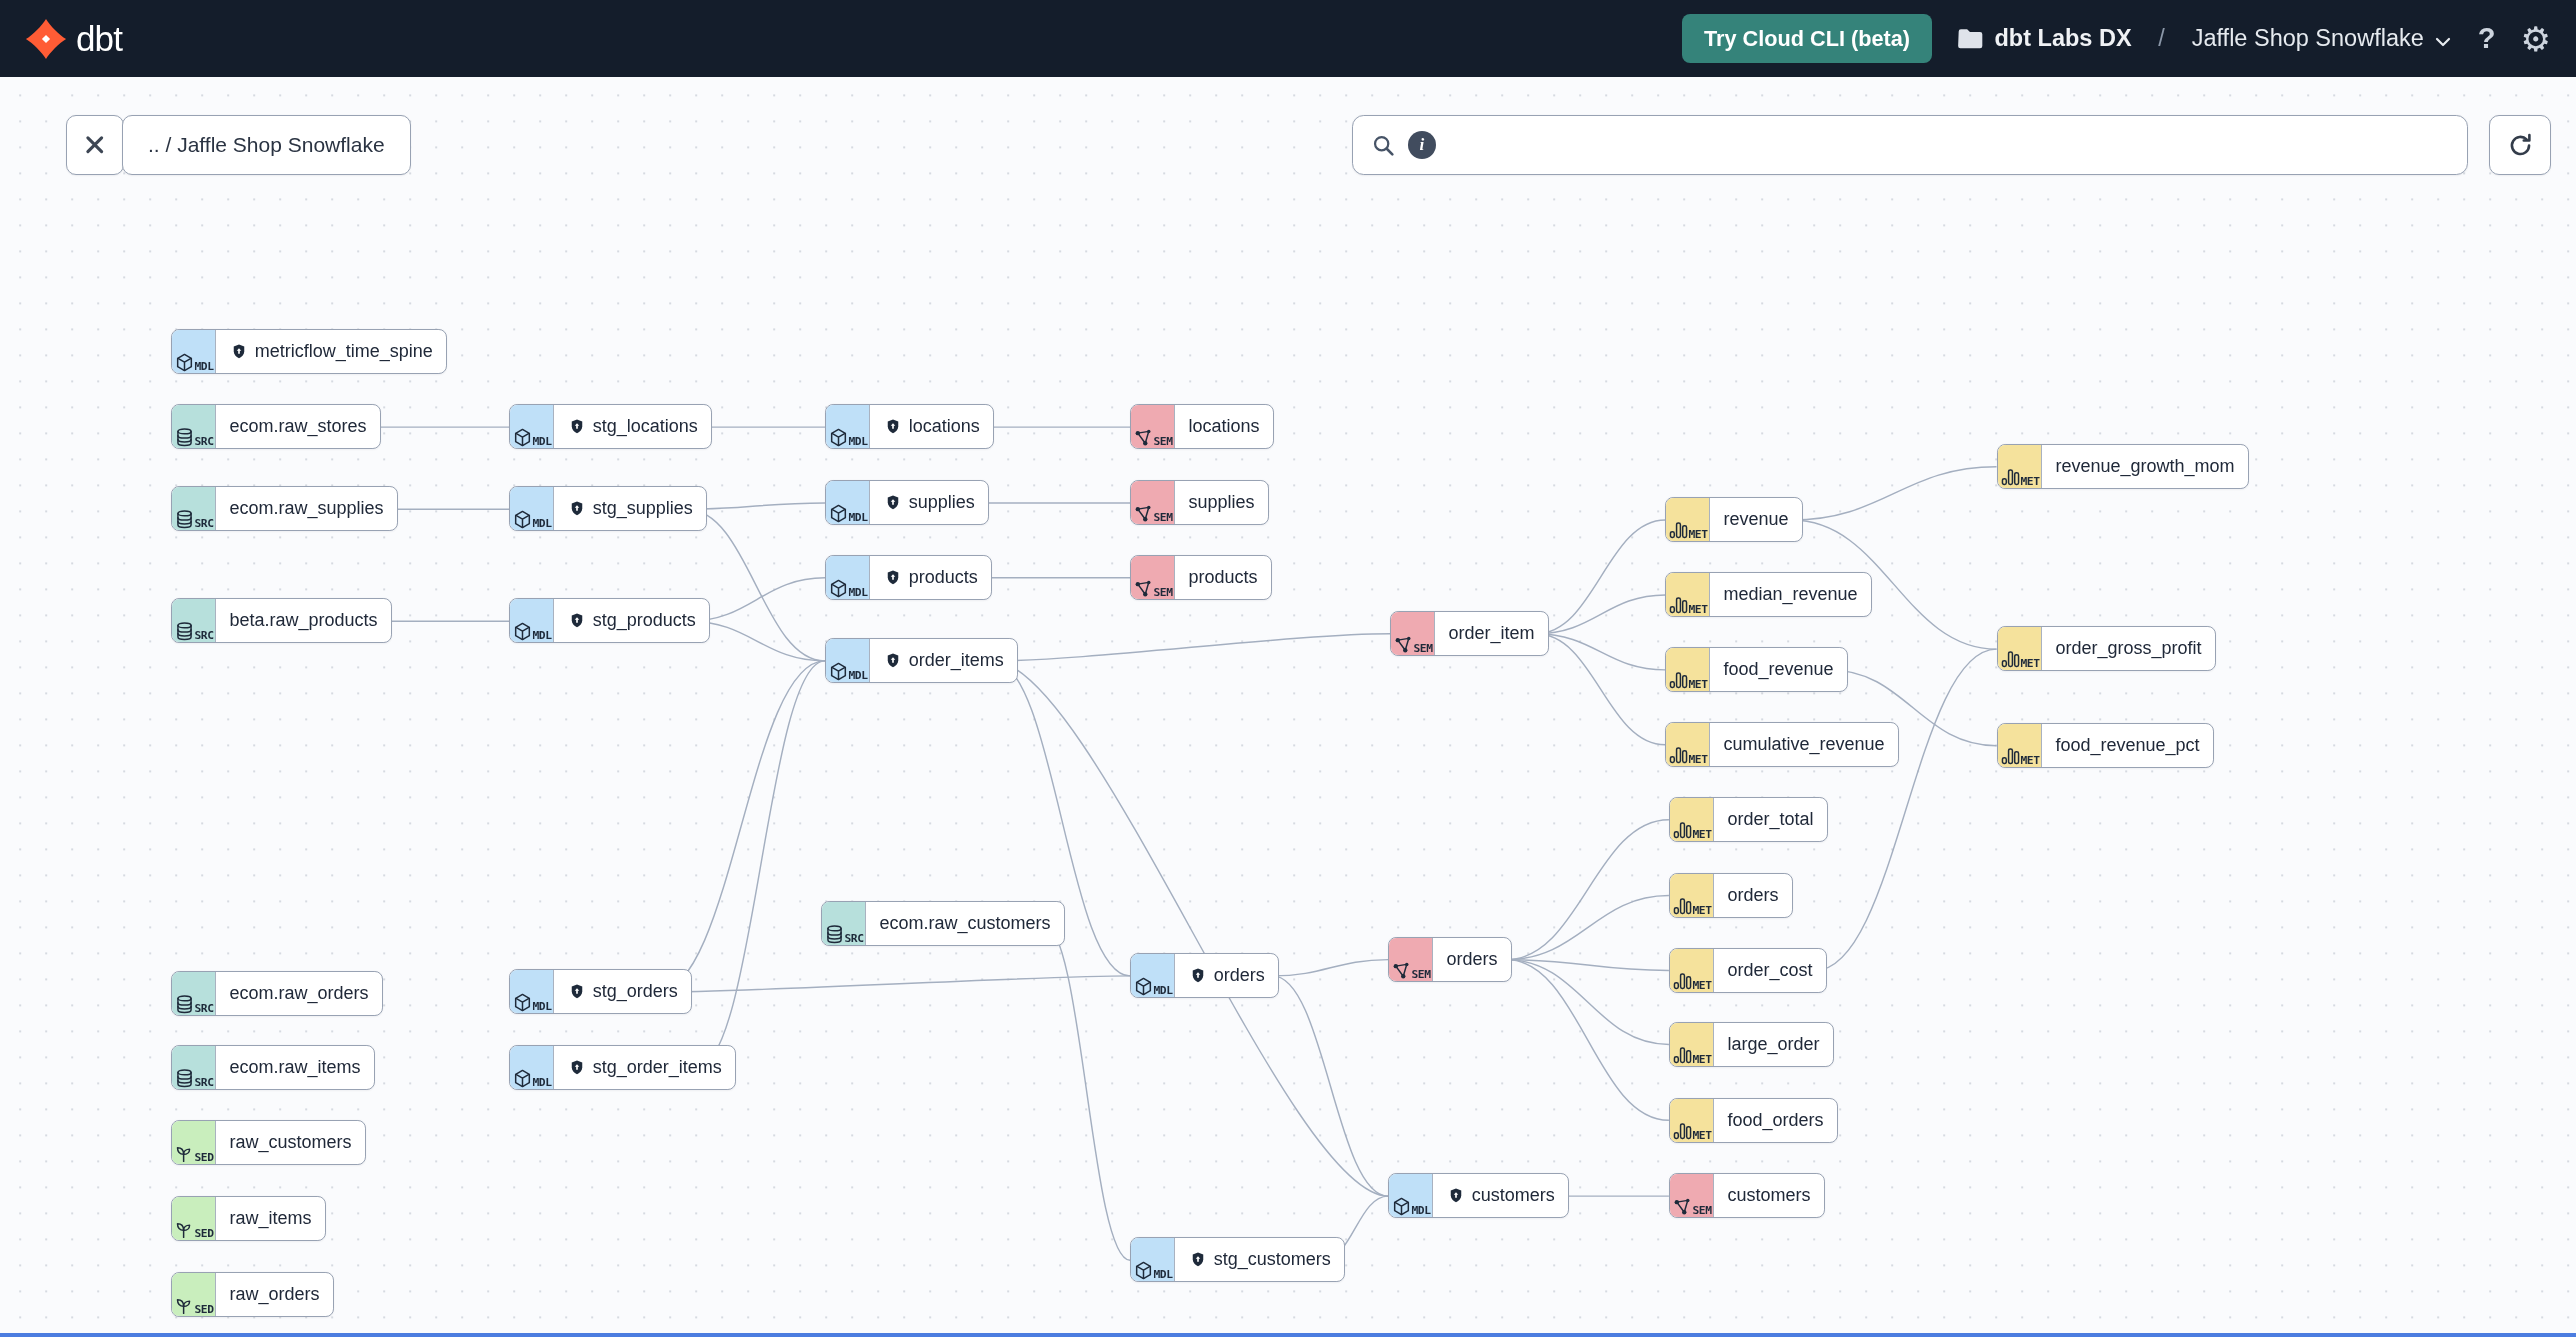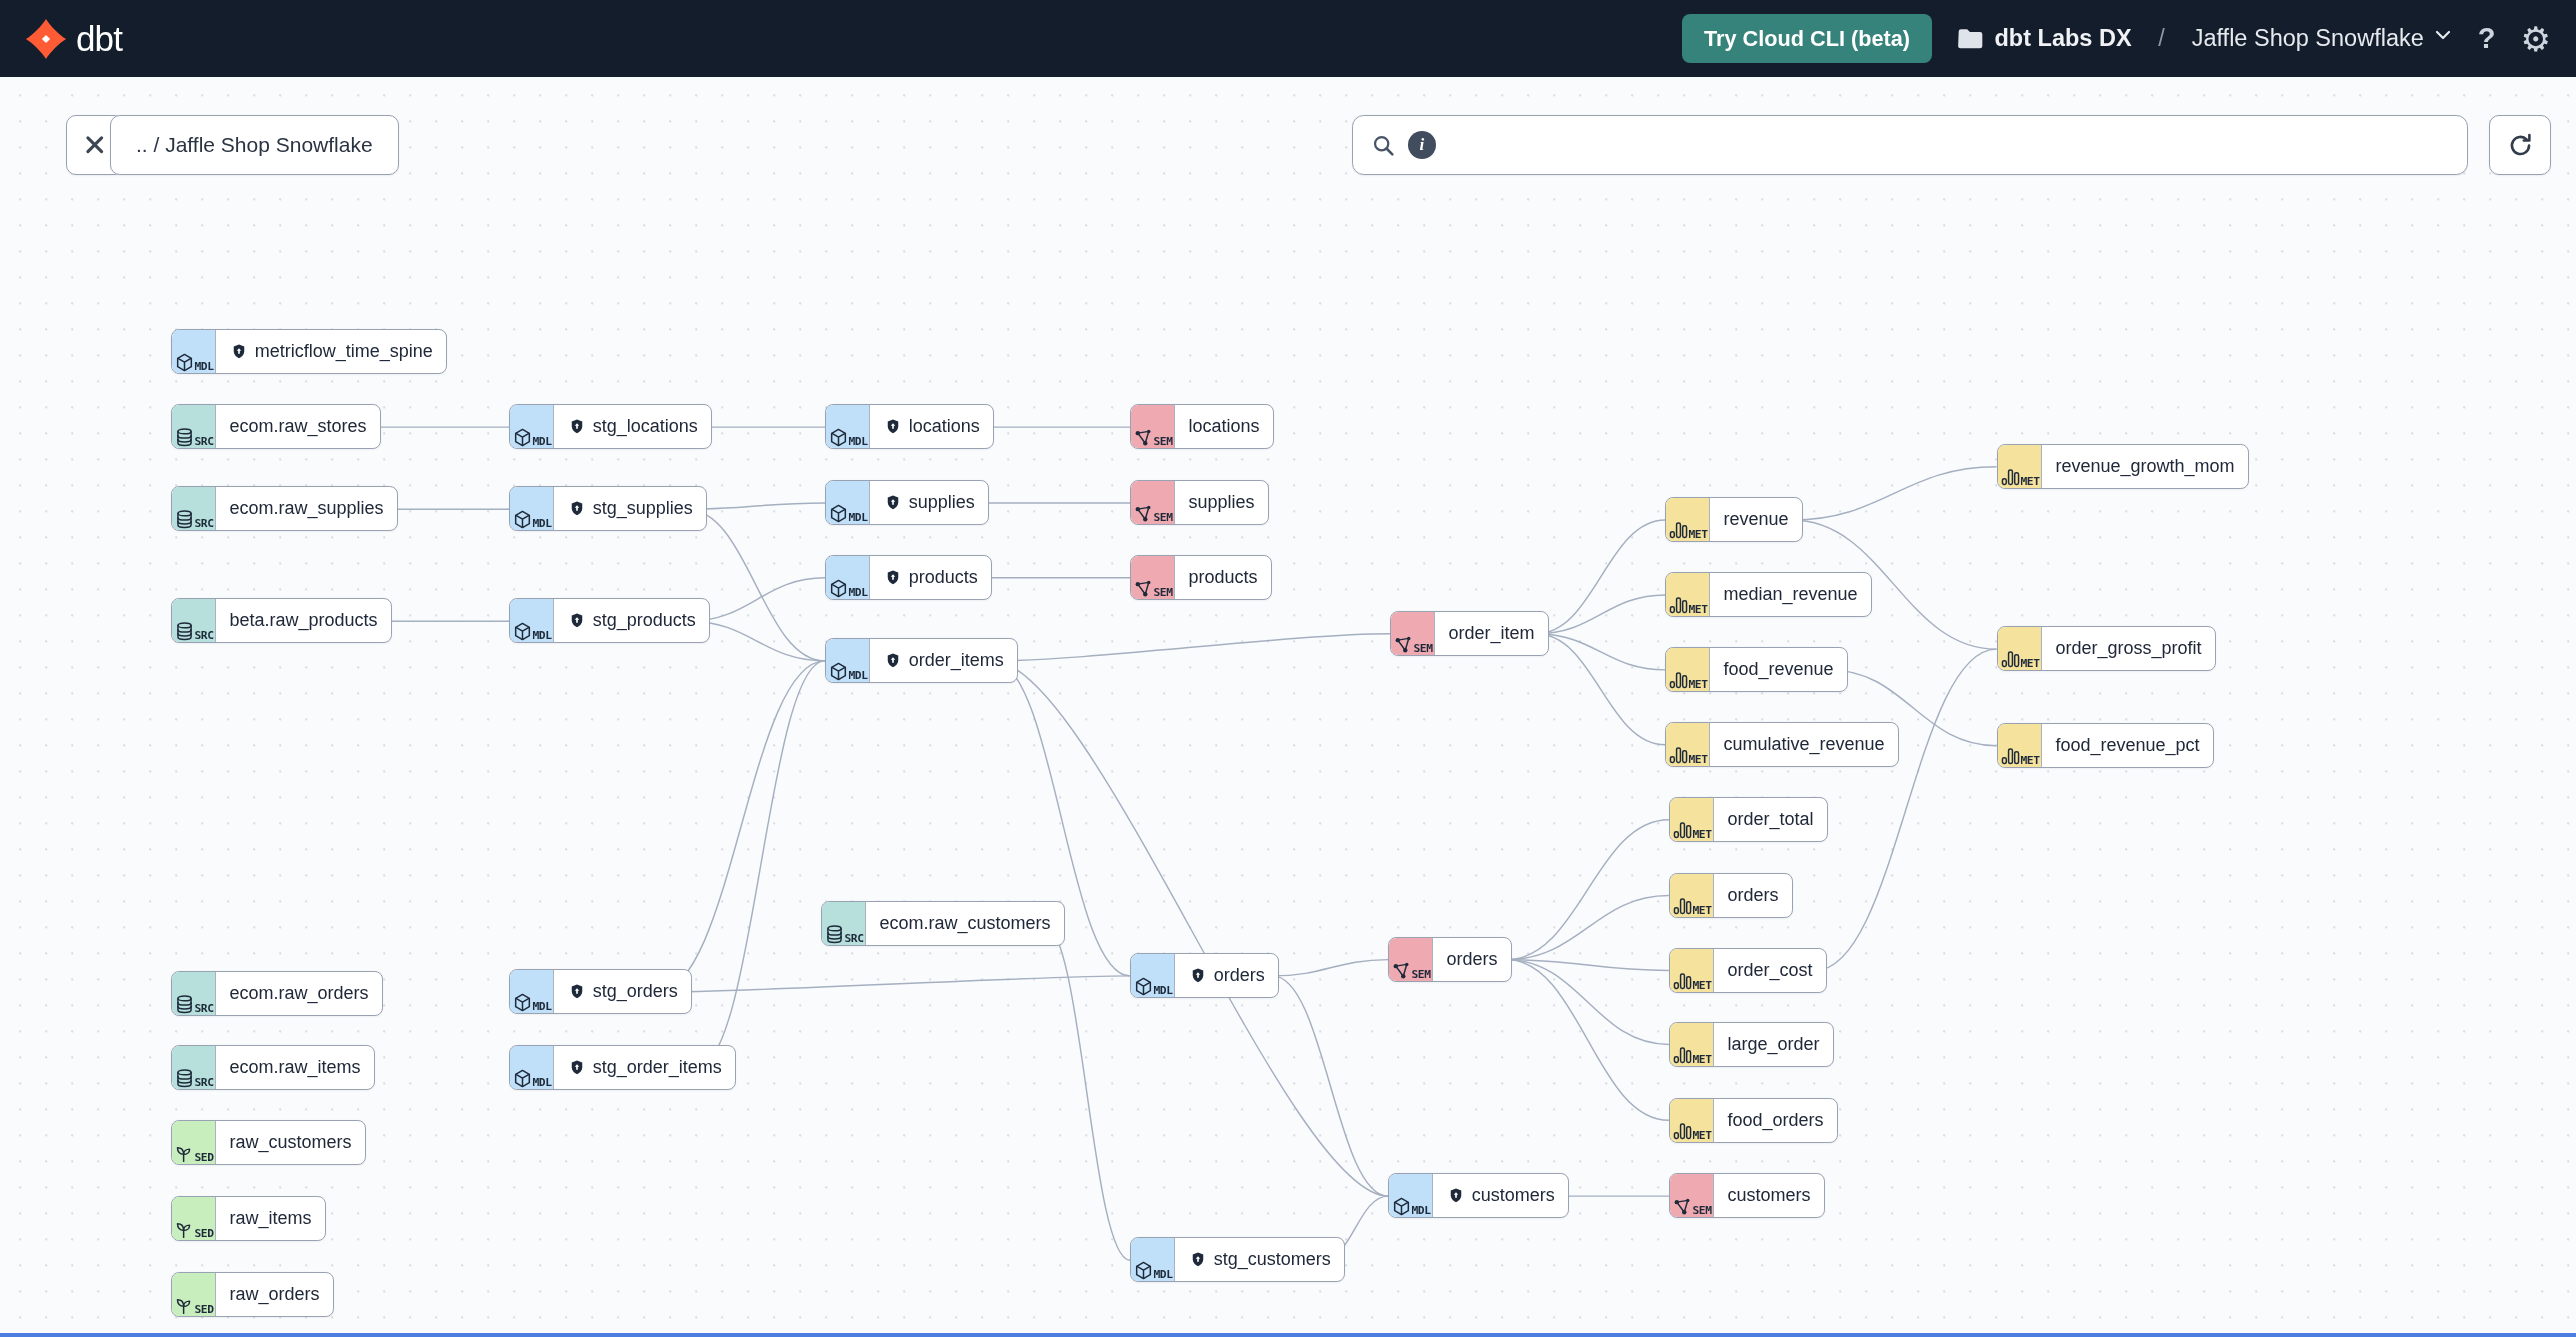--- a/index.html
+++ b/index.html
@@ -15,38 +15,38 @@
   .brand{display:flex;align-items:center;gap:9px;}
   .brand-text{color:#fff;font-size:35px;font-weight:400;letter-spacing:-0.9px;}
   .nav-items{display:flex;gap:45px;margin-left:65px;}
   .nav-item{display:flex;align-items:center;gap:8.1px;color:#c8cfd9;font-size:24.4px;font-weight:700;cursor:pointer;}
   .nav-item.active{color:#f2f4f7;}
   .nav-right{margin-left:auto;display:flex;align-items:center;gap:25px;}
   .cta-btn{background:#35837a;color:#fff;font-size:21.7px;font-weight:600;border:none;border-radius:8.1px;
     padding:11.7px 21.7px;cursor:pointer;font-family:inherit;}
   .acct{display:flex;align-items:center;gap:10.8px;color:#f0f2f5;font-size:23.5px;font-weight:700;}
   .slash{color:#8b97a8;font-size:23.5px;font-weight:400;margin:0 1.8px;}
-  .proj{display:flex;align-items:flex-start;gap:9px;color:#e6eaef;font-size:23.5px;font-weight:400;cursor:pointer;}
+  .proj{display:flex;align-items:flex-end;gap:9px;color:#e6eaef;font-size:23.5px;font-weight:400;cursor:pointer;}
   .help-q{color:#cdd4de;font-size:29px;font-weight:700;cursor:pointer;}
   .gear{color:#cdd4de;font-size:34px;line-height:1;cursor:pointer;}
   
   .canvas-bg{
     position:absolute;left:0;top:77px;width:2576px;height:1256px;z-index:0;
     background-color:#fafbfd;
     background-image:radial-gradient(circle,#d6dae1 1.4px,transparent 1.5px);
     background-size:26px 26px;background-position:7.2px 5.4px;
   }
   .bottom-strip{position:absolute;left:0;bottom:0;width:2576px;height:5.4px;background:#4c7de0;z-index:11;}
   
   .pill{
     position:absolute;top:115px;height:60px;background:#fff;border:1.4px solid #98a2b3;border-radius:10px;
     box-sizing:border-box;display:flex;align-items:center;z-index:6;box-shadow:0 0.9px 1.8px rgba(16,24,40,.06);
   }
   .close-btn{left:66px;width:58px;justify-content:center;cursor:pointer;}
-  .breadcrumb{left:110px;padding:0 25px;font-size:21px;color:#2a3342;}
+  .breadcrumb{left:122px;padding:0 25px;font-size:21px;color:#2a3342;}
   .searchbar{left:1352px;width:1116px;padding:0 18px;gap:12.6px;border-radius:11.7px;}
   .search-ph{color:#6b7584;font-size:21.7px;flex:1;border:none;outline:none;background:transparent;
     font-family:inherit;}
   .search-ph::placeholder{color:#6b7584;}
   .info-dot{width:28px;height:28px;border-radius:50%;background:#414c5e;color:#fff;display:flex;
     align-items:center;justify-content:center;font-size:17px;font-weight:700;font-family:"Liberation Serif",serif;font-style:italic;}
   .refresh-btn{left:2489px;width:62px;justify-content:center;cursor:pointer;}
   
   .node{
     position:absolute;height:45px;background:#fff;border:0.9px solid #98a2b3;border-radius:8.1px;

